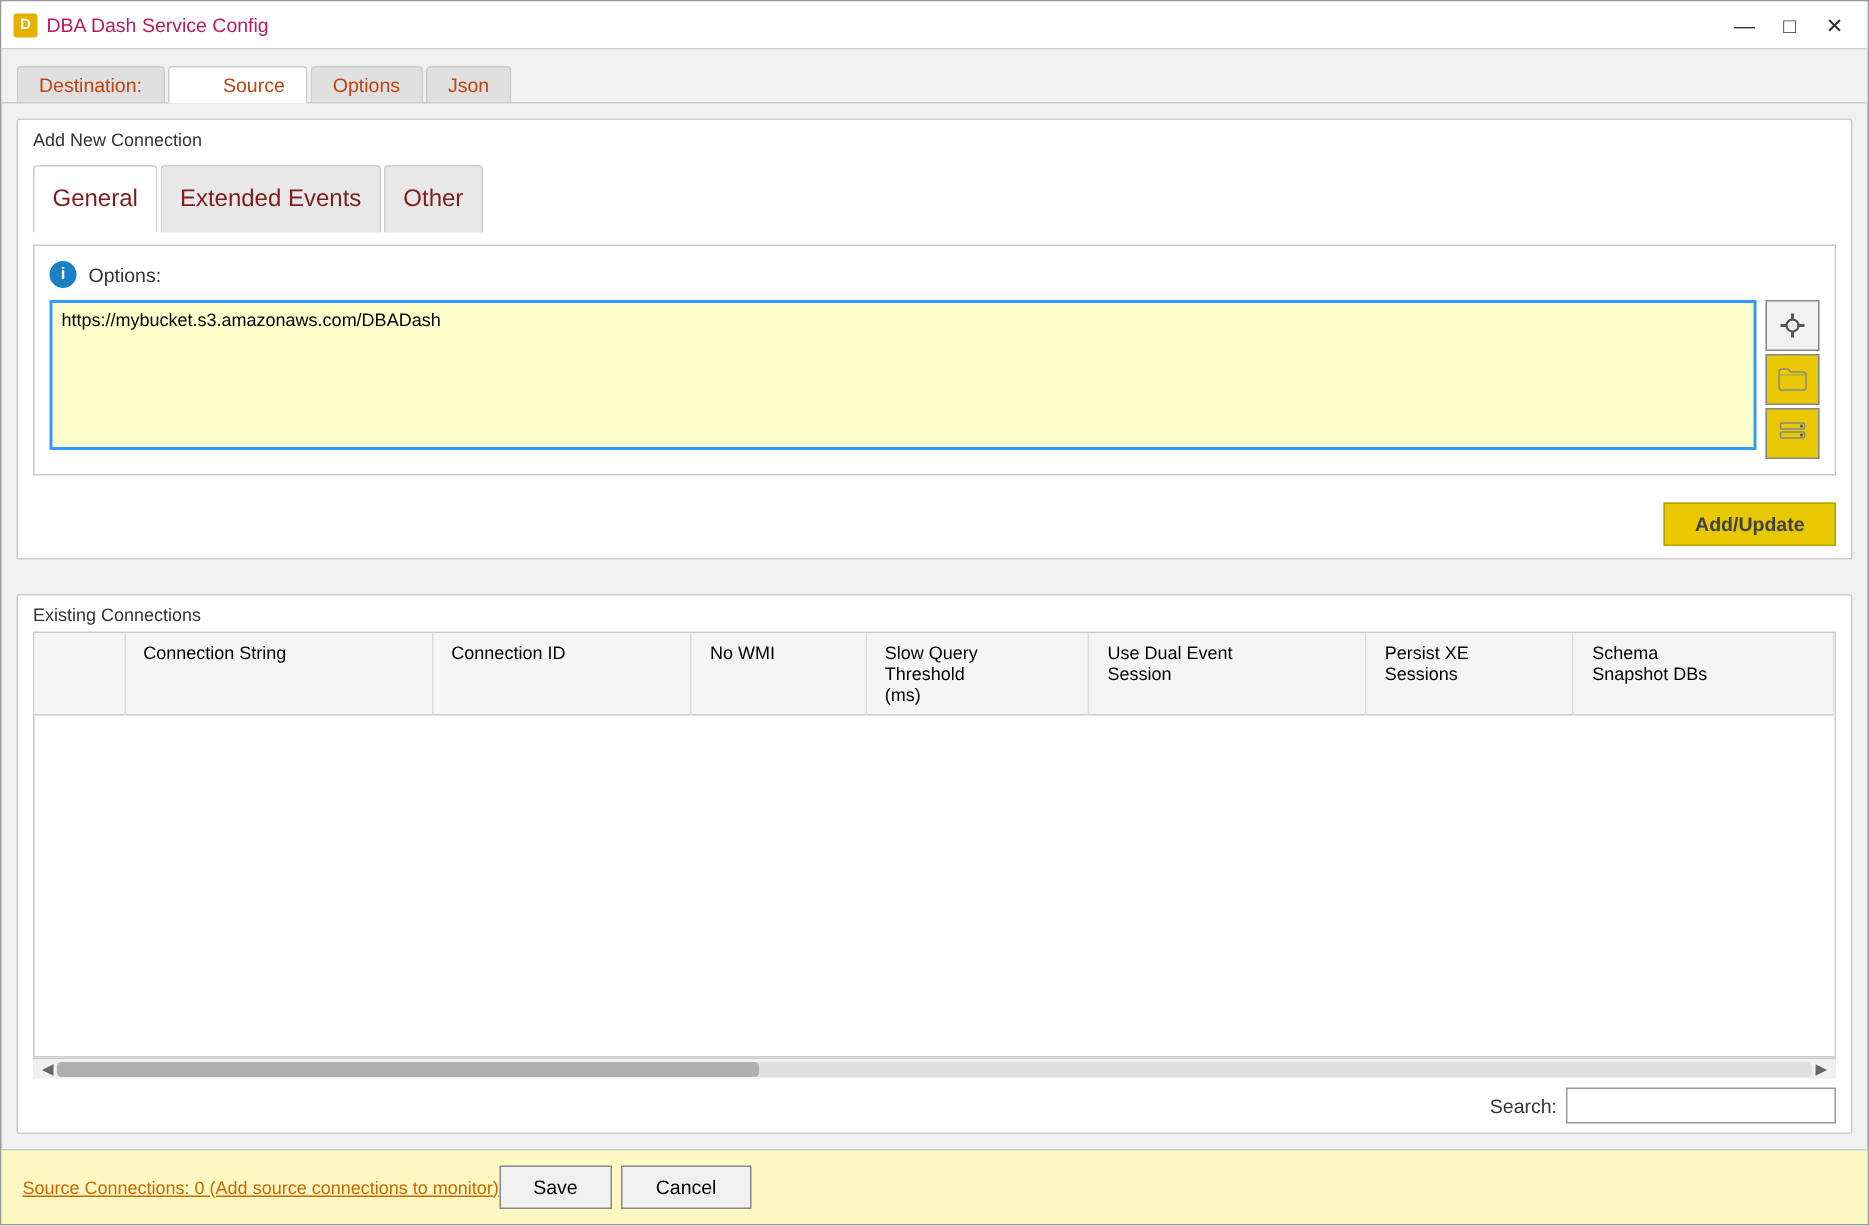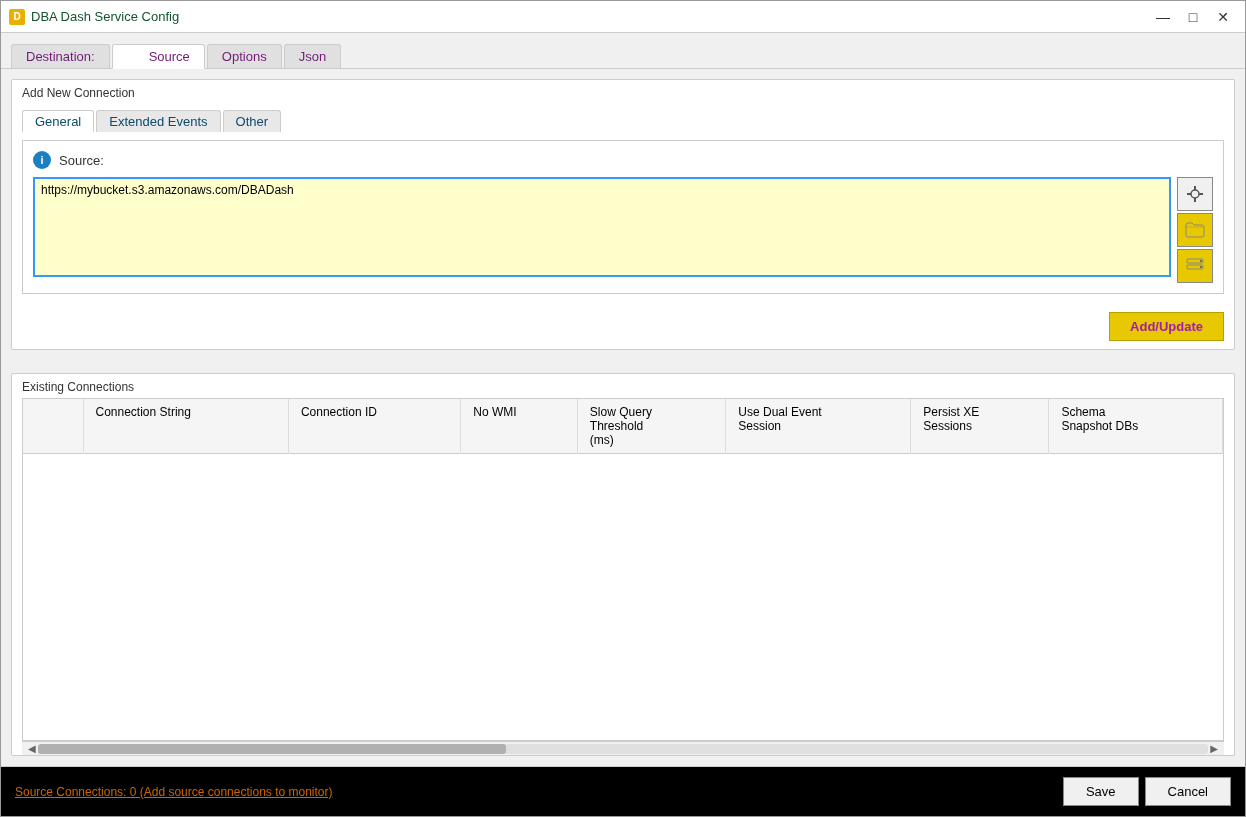--- a/index.html
+++ b/index.html
@@ -40,21 +40,21 @@
       border-radius: 2px;
       display: flex;
       align-items: center;
       justify-content: center;
       font-size: 10px;
       color: #fff;
       font-weight: bold;
     }
     .title-text {
       font-size: 13px;
-      color: #14532d;
+      color: #be185d;
     }
     .title-bar-right {
       display: flex;
       gap: 2px;
     }
     .win-btn {
       width: 28px;
       height: 20px;
       background: transparent;
       border: none;
@@ -74,21 +74,21 @@
       border-bottom: 1px solid #ccc;
       height: 36px;
     }
     .tab {
       padding: 4px 14px;
       border: 1px solid #ccc;
       border-bottom: none;
       background: #e0e0e0;
       cursor: pointer;
       font-size: 13px;
-      color: #701a75;
+      color: #c2410c;
       margin-right: 2px;
       border-radius: 3px 3px 0 0;
     }
     .tab.active {
       background: #fff;
       border-bottom: 1px solid #fff;
       margin-bottom: -1px;
       z-index: 1;
       position: relative;
       padding-left: 36px;
@@ -117,27 +117,27 @@
     .section-content {
       padding: 6px 10px 10px 10px;
     }
 
     .inner-tab-bar {
       display: flex;
       gap: 2px;
       margin-bottom: 8px;
     }
     .inner-tab {
-      padding: 3px 12px;
+      padding: 13px 12px;
       border: 1px solid #ccc;
       border-bottom: none;
       background: #e8e8e8;
       cursor: pointer;
-      font-size: 13px;
-      color: #0c4a6e;
+      font-size: 16px;
+      color: #7f1d1d;
       border-radius: 3px 3px 0 0;
     }
     .inner-tab.active {
       background: #fff;
     }
     .inner-tab-content {
       border: 1px solid #ccc;
       padding: 10px;
       background: #fff;
     }
@@ -208,21 +208,21 @@
       justify-content: flex-end;
       padding: 8px 10px 8px 10px;
     }
     .add-update-btn {
       background: #e8c800;
       border: 1px solid #b8a000;
       padding: 6px 20px;
       font-size: 13px;
       font-weight: bold;
       cursor: pointer;
-      color: #a21caf;
+      color: #404040;
     }
 
     .existing-section {
       flex: 1;
       display: flex;
       flex-direction: column;
       min-height: 0;
     }
 
     .table-wrapper {
@@ -291,25 +291,24 @@
       width: 180px;
       height: 24px;
       border: 1px solid #999;
       padding: 2px 4px;
       font-size: 12px;
       outline: none;
     }
 
     .footer {
       border-top: 1px solid #ccc;
-      background: #000000;
+      background: #fef9c3;
       height: 50px;
       display: flex;
       align-items: center;
-      justify-content: space-between;
       padding: 0 14px;
     }
     .footer-link {
       color: #cc6600;
       font-size: 12px;
       text-decoration: underline;
       cursor: pointer;
     }
     .footer-buttons {
       display: flex;
@@ -357,21 +356,21 @@
         <div class="inner-tab-bar">
           <div class="inner-tab active">General</div>
           <div class="inner-tab">Extended Events</div>
           <div class="inner-tab">Other</div>
         </div>
 
         <div class="inner-tab-content">
 
           <div class="source-row">
             <div class="info-icon">i</div>
-            <span class="source-label">Source:</span>
+            <span class="source-label">Options:</span>
           </div>
 
           <div class="source-input-area">
             <textarea class="source-textarea" style="">https://mybucket.s3.amazonaws.com/DBADash</textarea>
             <div class="icon-buttons">
               <button class="icon-btn" title="Connect">
                 <svg width="20" height="20" viewBox="0 0 20 20">
                     <circle cx="10" cy="10" r="4" fill="none" stroke="#555" stroke-width="1.5"></circle>
                     <line x1="10" y1="2" x2="10" y2="6" stroke="#555" stroke-width="2"></line>
                     <line x1="10" y1="14" x2="10" y2="18" stroke="#555" stroke-width="2"></line>
@@ -428,20 +427,24 @@
       </div>
 
       <div class="scrollbar-row">
         <span class="scroll-arrow">◀</span>
         <div class="scrollbar-track">
           <div class="scrollbar-thumb"></div>
         </div>
         <span class="scroll-arrow">▶</span>
       </div>
 
+      <div class="search-row">
+        <label class="search-label">Search:</label>
+        <input class="search-input" type="text" style="">
+      </div>
     </div>
 
   </div>
 
   <div class="footer">
     <span class="footer-link">Source Connections: 0  (Add source connections to monitor)</span>
     <div class="footer-buttons">
       <button class="footer-btn bold">Save</button>
       <button class="footer-btn">Cancel</button>
     </div>

